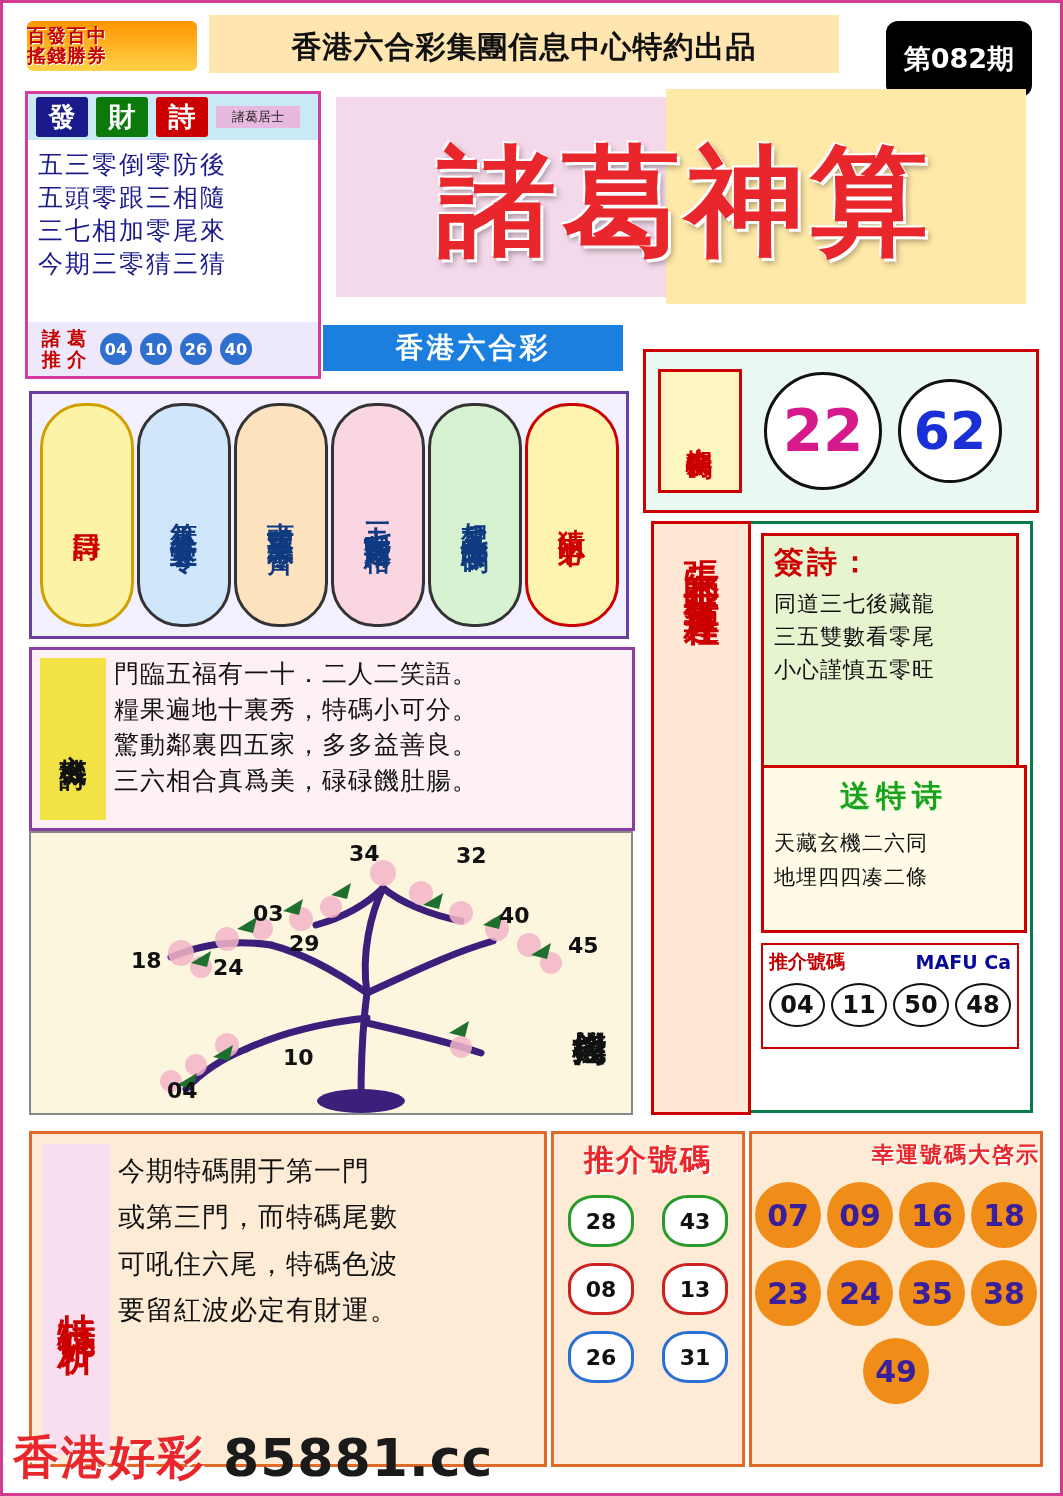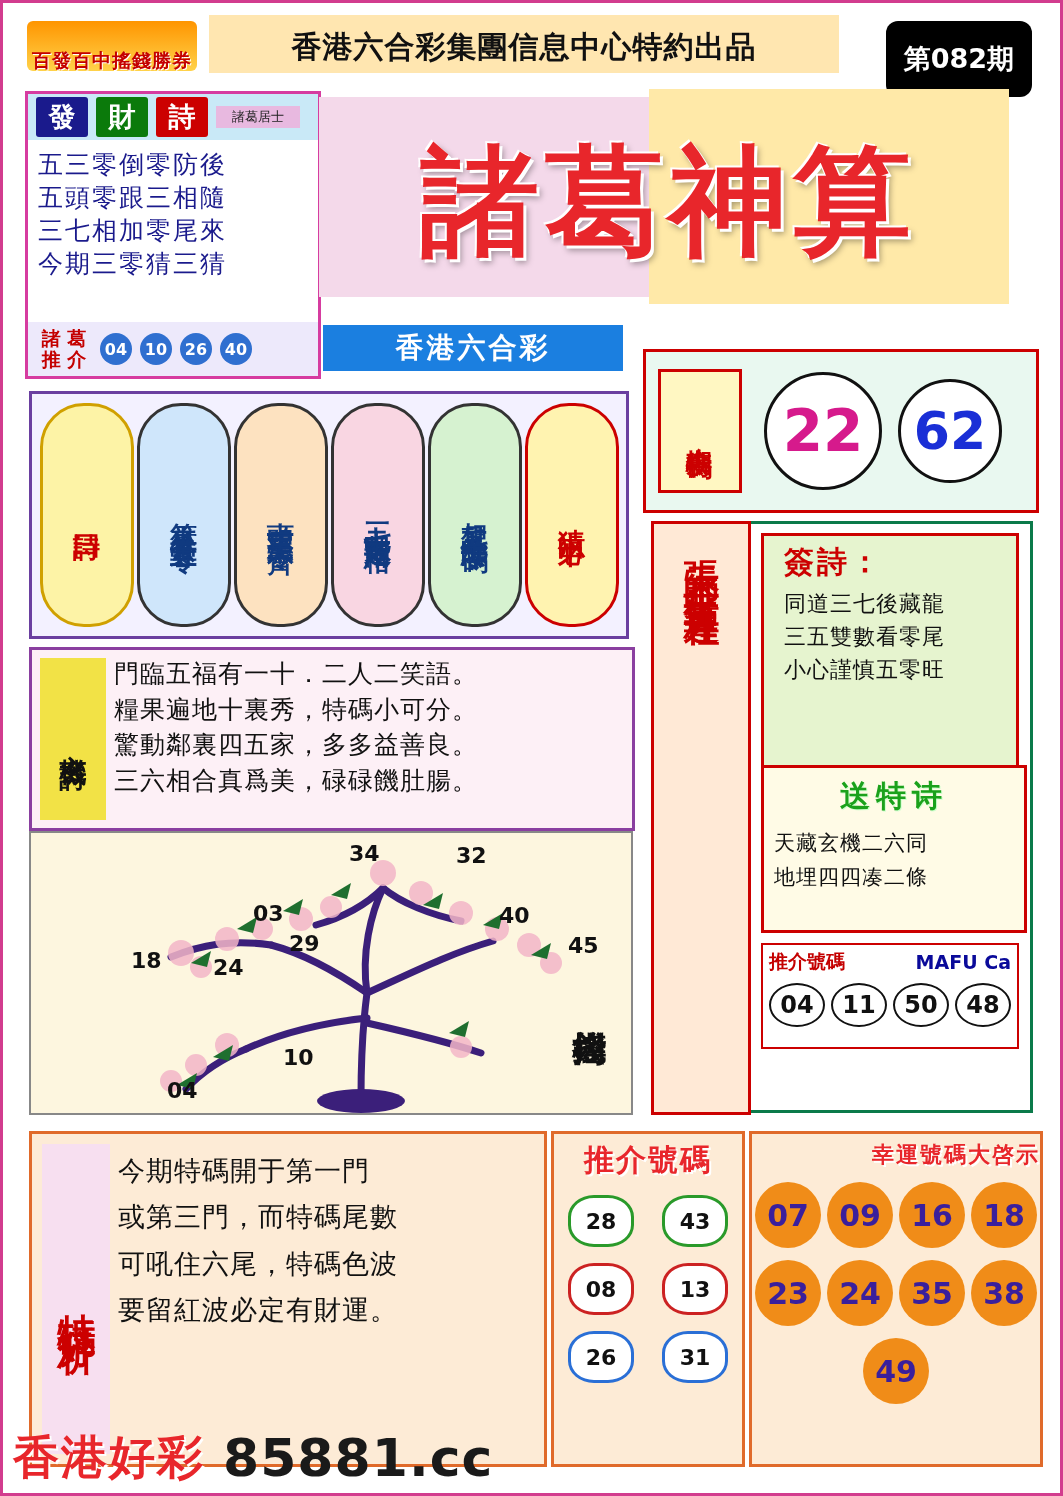--- a/index.html
+++ b/index.html
@@ -8,21 +8,21 @@
     background:#ffffff;
     font-family:"DejaVu Sans","Liberation Sans",sans-serif;
     position:relative;
     overflow:hidden;
   }
   .page{position:relative;width:1063px;height:1496px;box-sizing:border-box;border:3px solid #d23c8e;background:#fff;}
 
   
   .hdr{position:absolute;left:6px;top:6px;width:1045px;height:72px;}
   .logo{position:absolute;left:18px;top:12px;width:170px;height:50px;background:linear-gradient(#ff9500,#ffd24a);border-radius:6px;
-        display:flex;flex-direction:row;align-items:flex-end;justify-content:center;color:#c40000;font-weight:bold;
+        display:flex;flex-direction:column;align-items:flex-start;justify-content:center;color:#c40000;font-weight:bold;
         font-family:"DejaVu Sans",sans-serif;line-height:1.05;}
   .logo span{font-size:19px;letter-spacing:1px;text-shadow:1px 1px 0 #fff;}
   .hdr-strip{position:absolute;left:200px;top:6px;width:630px;height:58px;background:#ffe6b0;}
   .hdr-title{position:absolute;left:210px;top:18px;width:610px;text-align:center;font-size:30px;font-weight:bold;color:#111;
      font-family:"DejaVu Sans",sans-serif;letter-spacing:1px;}
   .issue{position:absolute;right:22px;top:12px;background:#000;color:#fff;border-radius:12px;padding:20px 18px;font-size:27px;font-weight:bold;}
 
   
   .poem{position:absolute;left:22px;top:88px;width:290px;height:282px;border:3px solid #d63ca0;background:#fff;}
   .poem-hd{height:46px;background:#c9e9f7;display:flex;align-items:center;}
@@ -32,21 +32,21 @@
   .poem-hd .ch.r{background:#cc0000;}
   .poem-hd .sub{margin-left:8px;background:#e8b9e0;color:#222;font-size:13px;padding:4px 16px;line-height:1.1;text-align:center;}
   .poem-lines{padding:8px 10px 2px 10px;}
   .poem-lines div{font-size:25px;color:#1a1a8c;letter-spacing:2px;line-height:1.32;font-family:"DejaVu Sans",serif;}
   .poem-foot{position:absolute;left:0;bottom:0;width:100%;height:54px;background:#ede9fb;display:flex;align-items:center;}
   .poem-foot .lbl{width:72px;font-size:19px;color:#c40000;font-weight:bold;line-height:1.1;text-align:center;}
   .ball{display:inline-flex;align-items:center;justify-content:center;border-radius:50%;color:#fff;font-weight:bold;}
   .poem-foot .ball{width:32px;height:32px;font-size:16px;background:#2f6fd0;margin-right:8px;}
 
   
-  .bigtitle{position:absolute;left:316px;top:86px;width:700px;height:230px;}
+  .bigtitle{position:absolute;left:333px;top:86px;width:700px;height:230px;}
   .bt-bg1{position:absolute;left:0;top:8px;width:340px;height:200px;background:#f4d9ea;}
   .bt-bg2{position:absolute;left:330px;top:0;width:360px;height:215px;background:#ffe9a8;}
   .bt-text{position:absolute;left:0;top:18px;width:700px;text-align:center;font-size:118px;font-weight:bold;color:#e8262b;
      font-family:"DejaVu Sans",serif;letter-spacing:6px;line-height:1.6;
      text-shadow:3px 3px 0 #fff,-2px -2px 0 #fff,4px 5px 6px rgba(0,0,0,.35);}
 
   
   .bluebar{position:absolute;left:320px;top:322px;width:300px;height:46px;background:#1b7fe0;color:#fff;font-size:28px;
     font-weight:bold;display:flex;align-items:center;justify-content:center;letter-spacing:3px;}
 
@@ -92,21 +92,21 @@
   .tree-label{position:absolute;right:22px;top:140px;font-size:34px;font-weight:bold;color:#111;line-height:1.15;text-align:center;}
 
   
   .zhang{position:absolute;left:648px;top:518px;width:94px;height:588px;border:3px solid #cc0000;background:#ffe9d6;
       display:flex;align-items:flex-start;justify-content:center;}
   .zhang span{writing-mode:vertical-rl;text-orientation:upright;font-size:36px;font-weight:bold;color:#cc0000;letter-spacing:6px;
       margin-top:8px;}
 
   
   .rightbox{position:absolute;left:648px;top:518px;width:382px;height:592px;border:3px solid #0b7a4a;box-sizing:border-box;}
-  .qian{position:absolute;left:758px;top:530px;width:258px;height:266px;border:3px solid #cc0000;background:#e6f4cf;padding:6px 20px;box-sizing:border-box;}
+  .qian{position:absolute;left:758px;top:530px;width:258px;height:266px;border:3px solid #cc0000;background:#e6f4cf;padding:6px 10px;box-sizing:border-box;}
   .qian h4{margin:0 0 4px 0;font-size:30px;color:#cc0000;font-weight:bold;letter-spacing:3px;}
   .qian div.l{font-size:22px;color:#111;line-height:1.5;letter-spacing:1px;}
   .song{position:absolute;left:758px;top:762px;width:266px;height:168px;border:3px solid #cc0000;background:#fffbe6;padding:6px 10px;box-sizing:border-box;}
   .song h4{margin:2px 0 10px 0;font-size:30px;color:#1ba11b;font-weight:bold;letter-spacing:6px;text-align:center;text-shadow:1px 1px 0 #cfc;}
   .song div.l{font-size:21px;color:#111;line-height:1.6;letter-spacing:1px;}
   .tuijie{position:absolute;left:758px;top:940px;width:258px;height:106px;border:2px solid #cc0000;background:#fff;padding:4px 6px;box-sizing:border-box;}
   .tuijie .t{font-size:19px;color:#c40000;font-weight:bold;display:flex;justify-content:space-between;align-items:center;}
   .tuijie .t em{font-style:normal;color:#0a0a9a;font-family:"DejaVu Sans",sans-serif;}
   .tuijie .row{display:flex;justify-content:space-between;margin-top:8px;}
   .tuijie .row span{width:52px;height:40px;border:2px solid #111;border-radius:50%;display:flex;align-items:center;justify-content:center;

